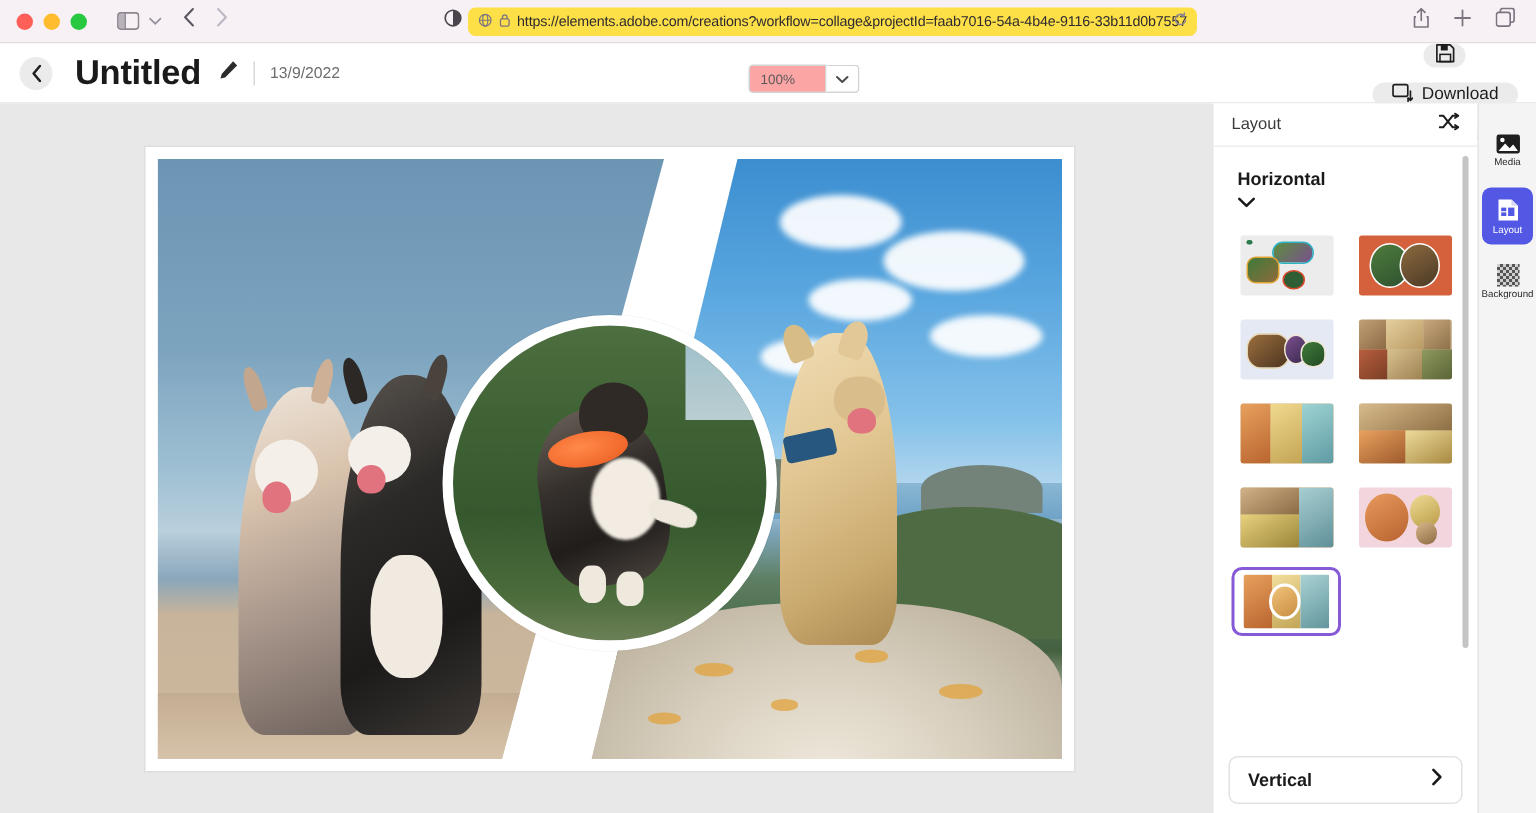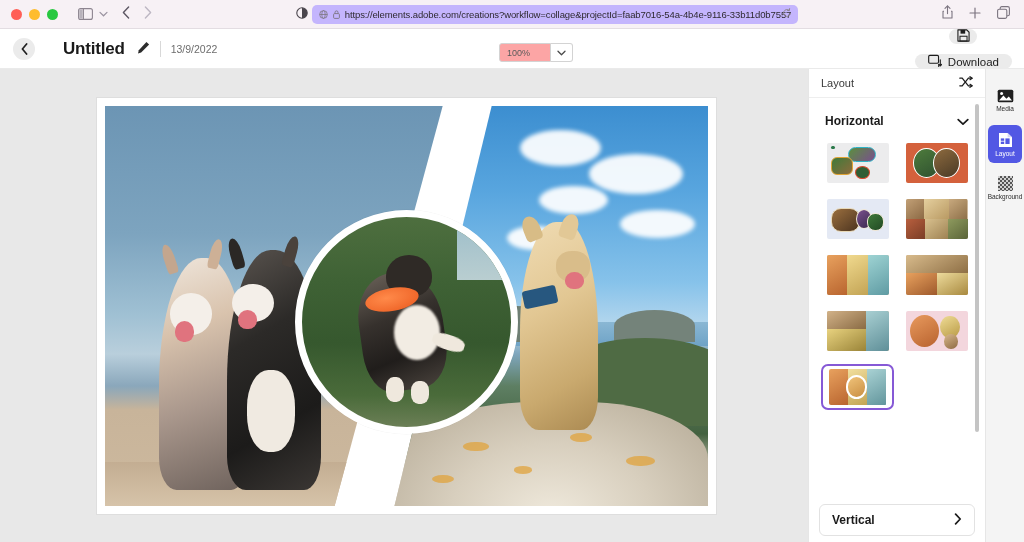--- a/index.html
+++ b/index.html
@@ -21,21 +21,21 @@
   .tl-r { background: #ff5f57; } .tl-y { background: #febc2e; } .tl-g { background: #28c840; }
   .chrome-btn {
     display: flex; align-items: center; justify-content: center;
     color: #8d8590; cursor: default;
   }
   .sidebar-ico { margin-left: 20px; }
   .nav-arrows { display: flex; gap: 14px; margin-left: 14px; color: #9a93a0; }
   .url-wrap { flex: 1; display: flex; justify-content: center; align-items: center; }
   .url-field {
     display: flex; align-items: center; gap: 5px;
-    background: #c4b5fd; height: 19px; border-radius: 5px;
+    background: #fde047; height: 19px; border-radius: 5px;
     padding: 0 7px; min-width: 420px; justify-content: center; position: relative;
   }
   .url-text {
     font-size: 9.5px; color: #2e2a30; white-space: nowrap;
     letter-spacing: -0.1px;
   }
   .reload-ico { position: absolute; right: 6px; color: #8d8590; font-size: 9px; }
   .shield-ico { margin-right: 4px; color: #4a454c; }
   .chrome-right { display: flex; align-items: center; gap: 16px; margin-right: 14px; color: #7c7580; }
 
@@ -44,21 +44,21 @@
     position: absolute; left: 0; top: 29px; width: 1024px; height: 40px;
     background: #ffffff; display: flex; align-items: center;
     border-bottom: 1px solid #eaeaea;
   }
   .back-circle {
     width: 22px; height: 22px; border-radius: 50%; background: #ebebeb;
     display: flex; align-items: center; justify-content: center;
     margin-left: 13px; color: #2c2c2c; cursor: pointer;
   }
   .doc-title {
-    font-size: 17px; font-weight: bold; color: #1a1a1a; margin-left: 28px;
+    font-size: 23px; font-weight: bold; color: #1a1a1a; margin-left: 15px;
     letter-spacing: -0.2px;
   }
   .pencil-ico { margin-left: 12px; color: #2c2c2c; cursor: pointer; }
   .divider-v { width: 1px; height: 16px; background: #d8d8d8; margin: 0 10px; }
   .doc-date { font-size: 10.5px; color: #6d6d6d; }
 
   .zoom-wrap { position: absolute; left: 499px; top: 43px; }
   .zoom-select {
     width: 52px; height: 19px; background: #fca5a5; border: 1px solid #d3d3d3;
     border-radius: 3px 0 0 3px; display: flex; align-items: center;
@@ -170,22 +170,23 @@
     background: #ffffff; border-left: 1px solid #e6e6e6;
   }
   .panel-head {
     height: 29px; display: flex; align-items: center; justify-content: space-between;
     padding: 0 12px; border-bottom: 1px solid #eeeeee;
   }
   .panel-title { font-size: 11px; color: #3a3a3a; }
   .shuffle-ico { color: #1d1d1d; cursor: pointer; }
   .panel-scroll { position: absolute; top: 29px; left: 0; right: 0; bottom: 42px; overflow: hidden; }
   .section-head {
-    display: flex; align-items: center; justify-content: space-between;
+    display: flex; align-items: flex-start; justify-content: space-between;
     padding: 14px 16px 10px 16px;
+    flex-direction: column;
   }
   .section-title { font-size: 12px; font-weight: bold; color: #1a1a1a; }
   .chev { color: #1a1a1a; }
   .thumb-grid {
     display: grid; grid-template-columns: 1fr 1fr; gap: 10px 6px;
     padding: 0 12px;
   }
   .thumb-cell {
     height: 46px; display: flex; align-items: center; justify-content: center;
     border-radius: 7px; cursor: pointer;

